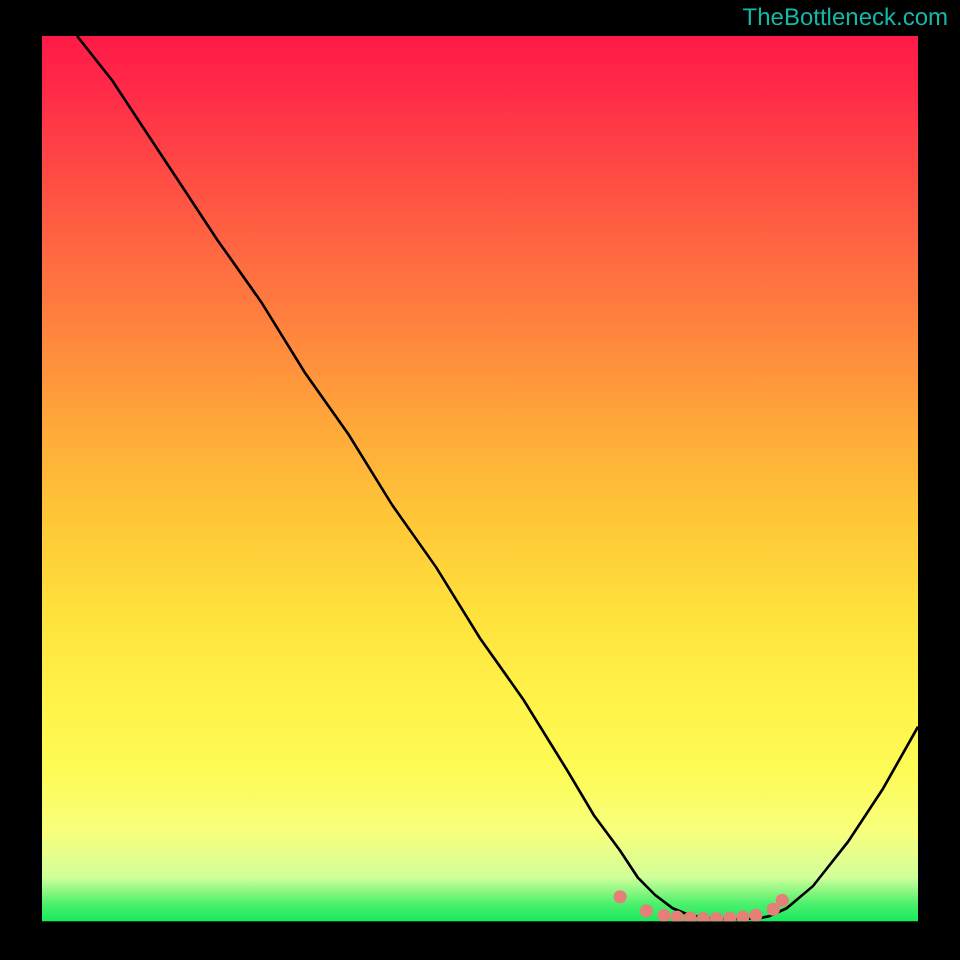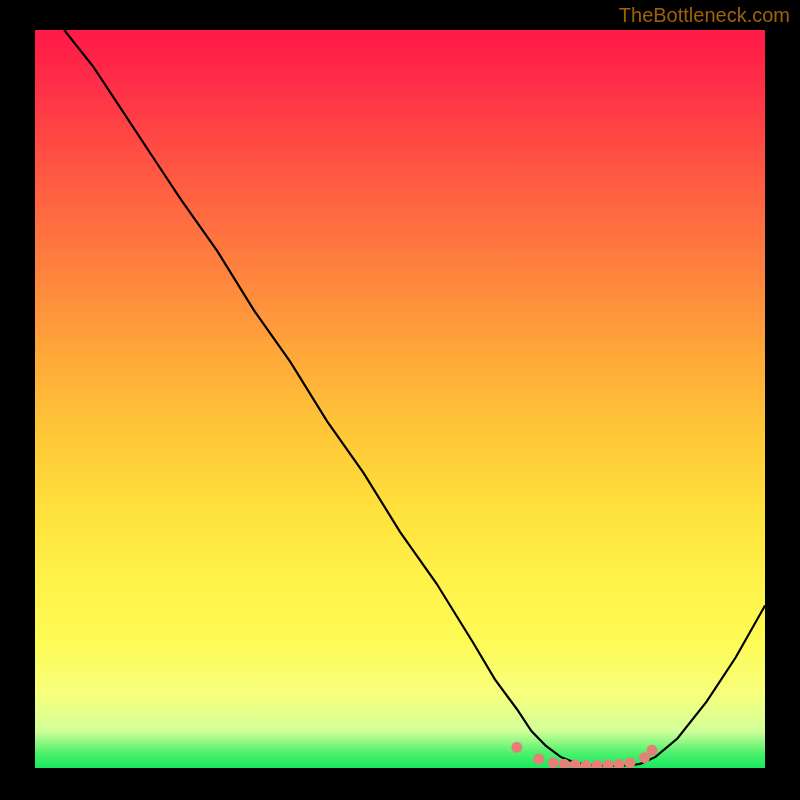--- a/index.html
+++ b/index.html
@@ -8,21 +8,21 @@
     width: 800px;
     height: 800px;
     background: #000;
     position: relative;
     font-family: Arial, sans-serif;
   }
   .watermark {
     position: absolute;
     top: 4px;
     right: 10px;
-    color: #a16207;
+    color: #14b8a6;
     font-size: 20px;
     font-weight: 500;
     z-index: 10;
   }
   .plot-area {
     position: absolute;
     left: 35px;
     top: 30px;
     width: 730px;
     height: 738px;

